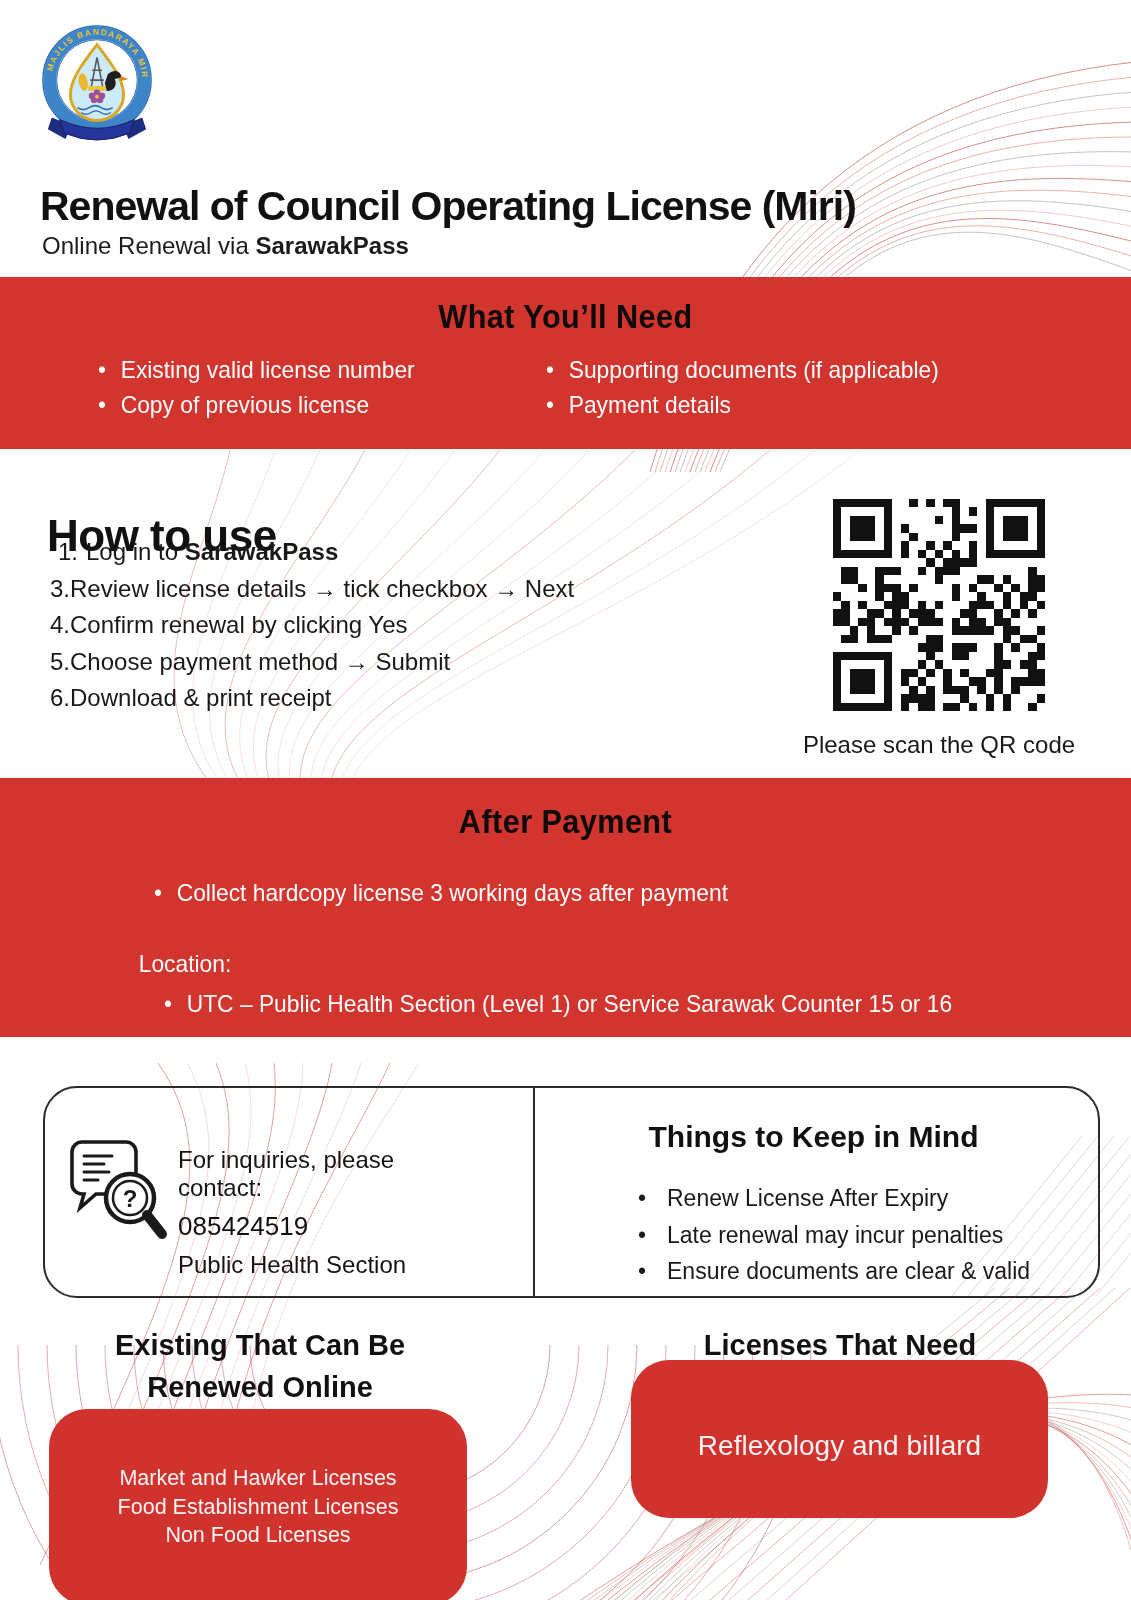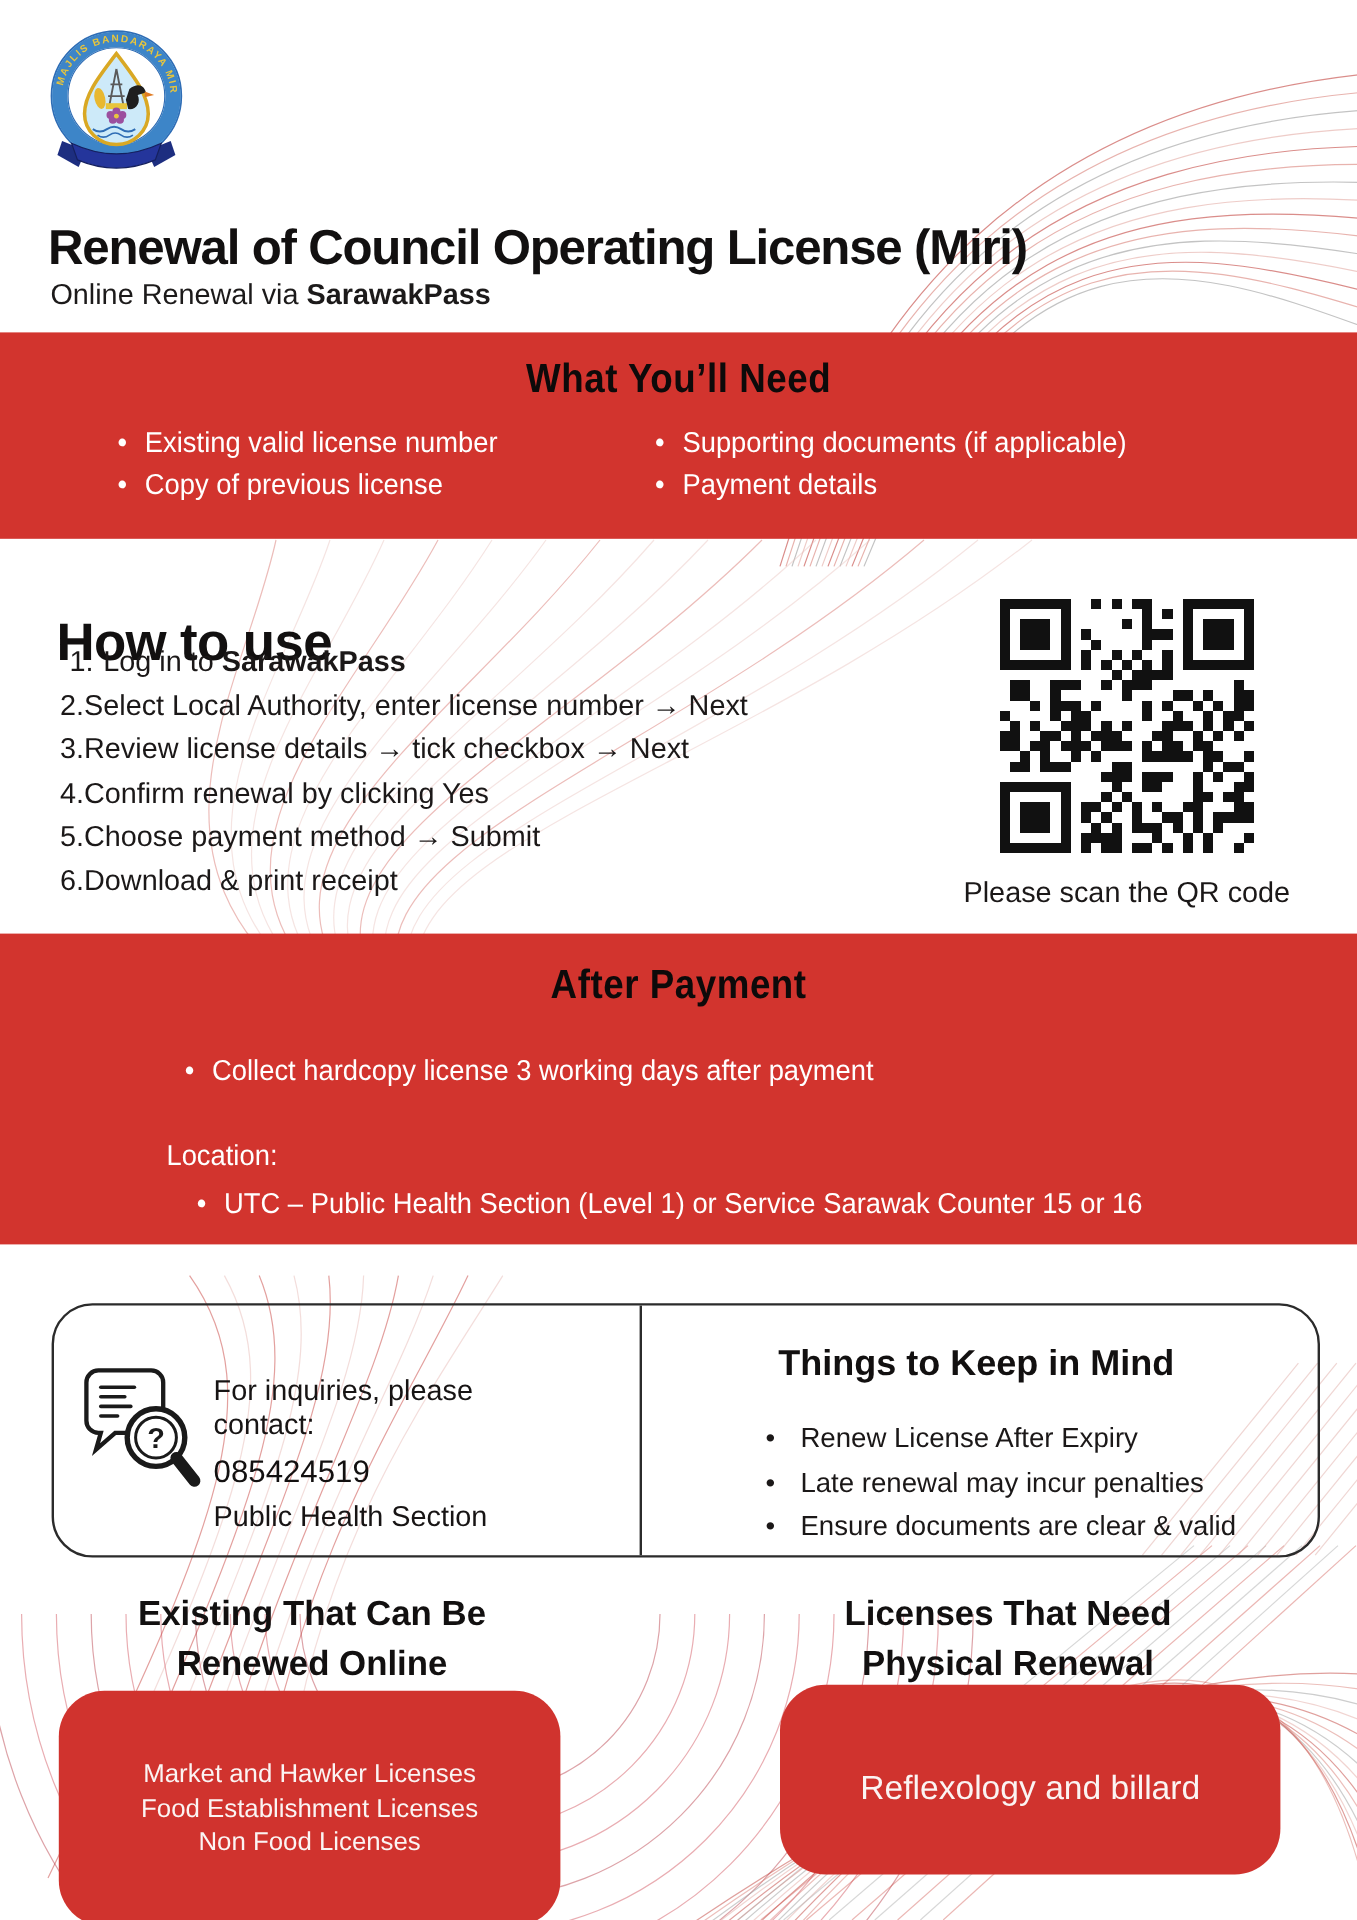--- a/index.html
+++ b/index.html
@@ -63,21 +63,21 @@
   .kli{position:relative;padding-left:31px;font-size:23px;line-height:36.5px;color:#1b1818;}
   .kli::before{content:"•";position:absolute;left:2px;top:0;}
 
   
   .bh{position:absolute;width:400px;text-align:center;font-size:29px;font-weight:800;line-height:42px;color:#121010;z-index:1;}
   .bh-left{left:60px;top:1324px;}
   .bh-right{left:640px;top:1324px;}
   .redbox{position:absolute;border-radius:38px;background:var(--boxred,#d0332e);z-index:1;
           display:flex;flex-direction:column;justify-content:center;align-items:center;}
   .redbox-left{left:49px;top:1409px;width:418px;height:196px;}
-  .redbox-right{left:631px;top:1404px;width:417px;height:158px;margin-left:19px;}
+  .redbox-right{left:631px;top:1360px;width:417px;height:158px;}
   .redbox div{color:#fbf4f3;}
   .redbox-left div{font-size:21.5px;line-height:28.5px;text-align:center;}
   .redbox-right div{font-size:28px;text-align:center;margin-top:14px;}
 </style>
 </head>
 <body>
 
 <div class="poster">
 
   <svg class="deco" id="deco" viewBox="0 0 1131 1600">
@@ -215,21 +215,20 @@
       <ul>
           <li class="rli">Supporting documents (if applicable)</li>
           <li class="rli">Payment details</li>
         </ul>
     </div>
   </section>
 
   <h2 class="layer howto-title">How to use</h2>
   <div class="layer steps" id="steps">
       <div class="step gap"><span class="num">1.</span><span>Log in to </span><b>SarawakPass</b></div>
-      <div class="step"><span class="num">2.</span><span>Select Local Authority, enter license number → Next</span></div>
       <div class="step"><span class="num">3.</span><span>Review license details → tick checkbox → Next</span></div>
       <div class="step"><span class="num">4.</span><span>Confirm renewal by clicking Yes</span></div>
       <div class="step"><span class="num">5.</span><span>Choose payment method → Submit</span></div>
       <div class="step"><span class="num">6.</span><span>Download &amp; print receipt</span></div>
     </div>
 
   <svg class="layer qr" id="qr" viewBox="0 0 25 25" shape-rendering="crispEdges">
       <rect x="0" y="0" width="25" height="25" fill="#ffffff"></rect>
       <rect x="9" y="0" width="1" height="1" fill="#111"></rect>
       <rect x="11" y="0" width="1" height="1" fill="#111"></rect>

